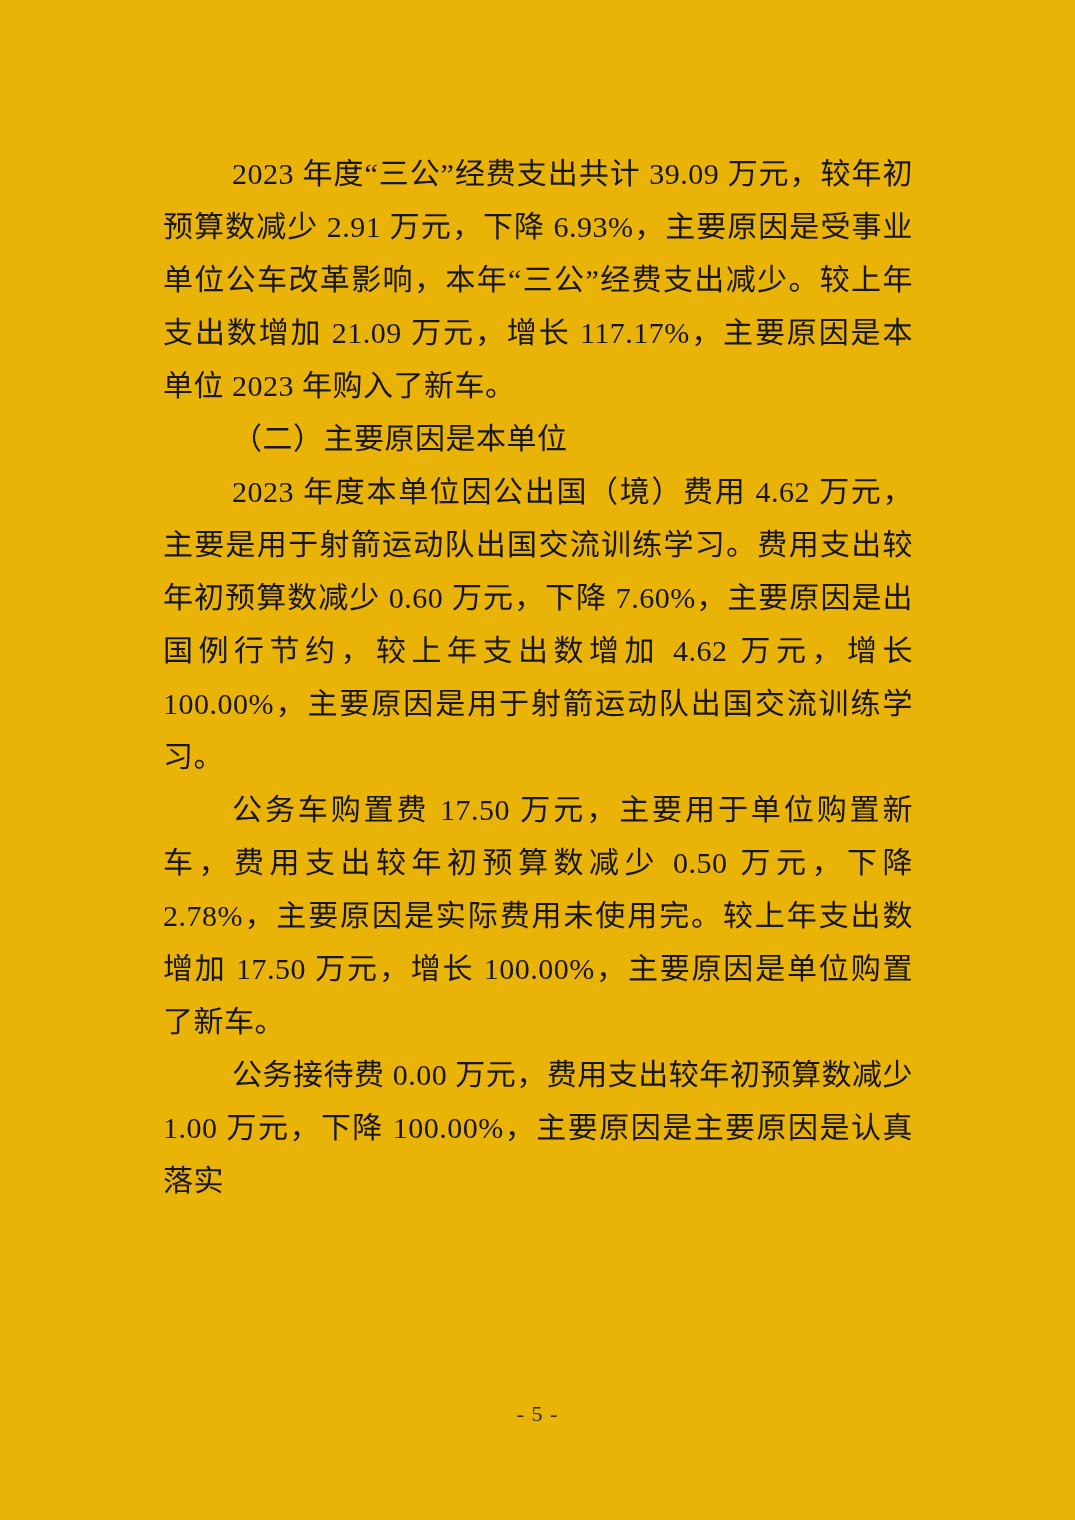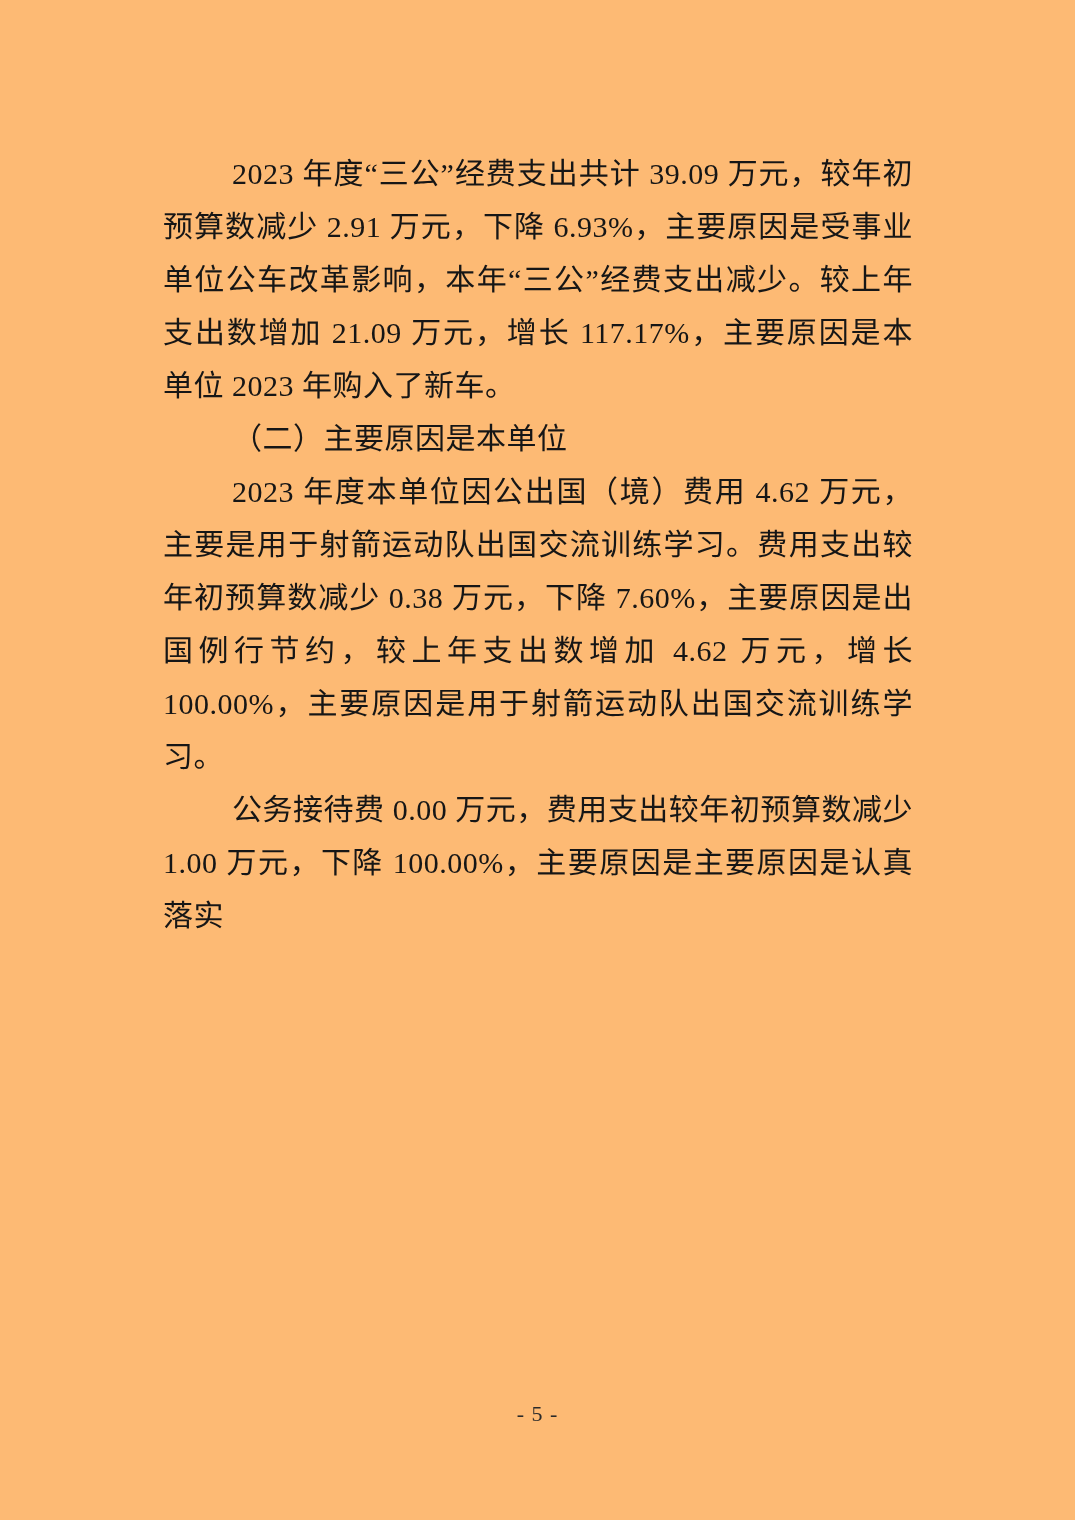--- a/index.html
+++ b/index.html
@@ -3,21 +3,21 @@
 <meta charset="utf-8">
 <title>Document Page</title>
 <style>
   * { margin: 0; padding: 0; box-sizing: border-box; }
   html, body { background: #e9e9e9; }
   .page {
     position: relative;
     width: 1075px;
     height: 1520px;
     margin: 0 auto;
-    background: #fdba74;
+    background: #eab308;
     color: #161616;
     font-family: "Liberation Serif", "DejaVu Serif", serif;
     overflow: hidden;
   }
   .content {
     position: absolute;
     left: 163px;
     top: 147px;
     width: 750px;
     font-size: 30px;
@@ -42,19 +42,20 @@
     letter-spacing: 1px;
   }
 </style>
 </head>
 <body>
 
 <div class="page">
   <main class="content">
     <p class="para">2023 年度“三公”经费支出共计 39.09 万元，较年初预算数减少 2.91 万元，下降 6.93%，主要原因是受事业单位公车改革影响，本年“三公”经费支出减少。较上年支出数增加 21.09 万元，增长 117.17%，主要原因是本单位 2023 年购入了新车。</p>
     <p class="para">（二）主要原因是本单位</p>
-    <p class="para">2023 年度本单位因公出国（境）费用 4.62 万元，主要是用于射箭运动队出国交流训练学习。费用支出较年初预算数减少 0.38 万元，下降 7.60%，主要原因是出国例行节约，较上年支出数增加 4.62 万元，增长 100.00%，主要原因是用于射箭运动队出国交流训练学习。</p>
+    <p class="para">2023 年度本单位因公出国（境）费用 4.62 万元，主要是用于射箭运动队出国交流训练学习。费用支出较年初预算数减少 0.60 万元，下降 7.60%，主要原因是出国例行节约，较上年支出数增加 4.62 万元，增长 100.00%，主要原因是用于射箭运动队出国交流训练学习。</p>
+    <p class="para">公务车购置费 17.50 万元，主要用于单位购置新车，费用支出较年初预算数减少 0.50 万元，下降 2.78%，主要原因是实际费用未使用完。较上年支出数增加 17.50 万元，增长 100.00%，主要原因是单位购置了新车。</p>
     <p class="para">公务接待费 0.00 万元，费用支出较年初预算数减少 1.00 万元，下降 100.00%，主要原因是主要原因是认真落实</p>
   </main>
   <footer class="footer">
     <span>- 5 -</span>
   </footer>
 </div>
 
 </body></html>

